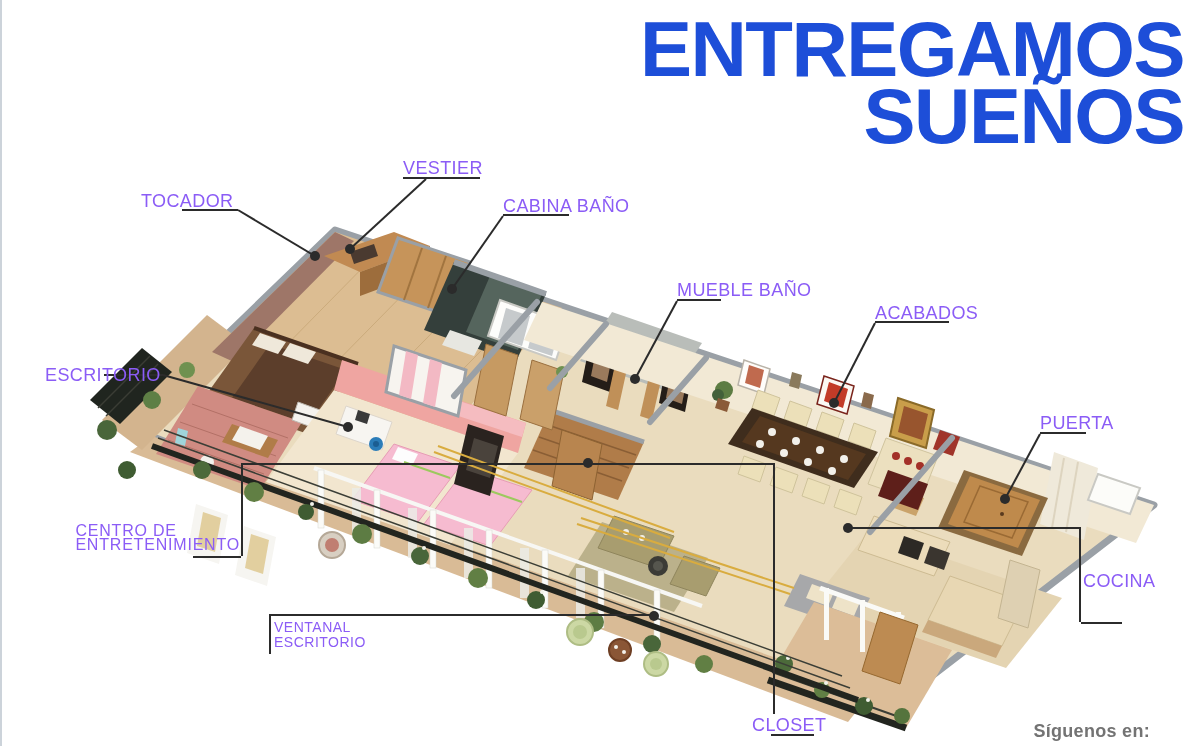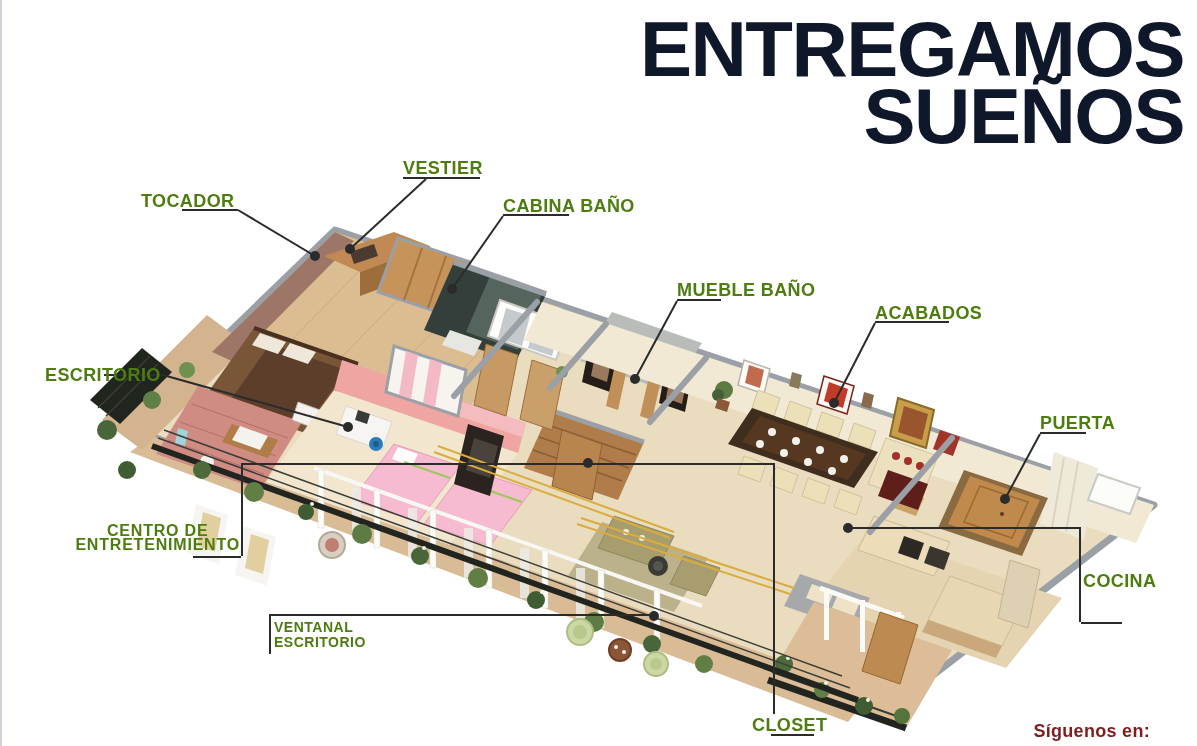--- a/index.html
+++ b/index.html
@@ -3,33 +3,33 @@
 <meta charset="utf-8">
 <style>
   html,body{margin:0;padding:0;background:#ffffff;}
   .stage{
     position:relative;width:1197px;height:746px;background:#ffffff;overflow:hidden;
     box-sizing:border-box;border-left:2px solid #ccd3da;
     font-family:"Liberation Sans","DejaVu Sans",sans-serif;
   }
   svg.scene{position:absolute;left:0;top:0;width:1195px;height:746px;}
   .title{
-    position:absolute;right:13px;top:16px;text-align:right;color:#0f172a;
+    position:absolute;right:13px;top:16px;text-align:right;color:#1d4ed8;
     font-weight:bold;font-size:78px;line-height:0.86;letter-spacing:-1.5px;
     white-space:nowrap;
   }
   .lbl{
-    position:absolute;color:#4d7c0f;font-weight:bold;font-size:18px;
+    position:absolute;color:#8b5cf6;font-weight:normal;font-size:18px;
     letter-spacing:.4px;white-space:nowrap;line-height:1;
   }
   .lbl-2{font-size:16px;letter-spacing:.8px;line-height:14px;}
   .lbl-2v{font-size:14px;letter-spacing:.5px;line-height:15px;}
-  .right{text-align:center;margin-left:10px;}
+  .right{text-align:left;margin-left:10px;}
   .follow{
-    position:absolute;right:47px;top:721px;color:#7f1d1d;font-weight:bold;
+    position:absolute;right:47px;top:721px;color:#737373;font-weight:bold;
     font-size:18px;letter-spacing:.3px;white-space:nowrap;
   }
 </style>
 </head>
 <body>
 
 <div class="stage">
 
 <svg class="scene" viewBox="0 0 1195 746">
 

